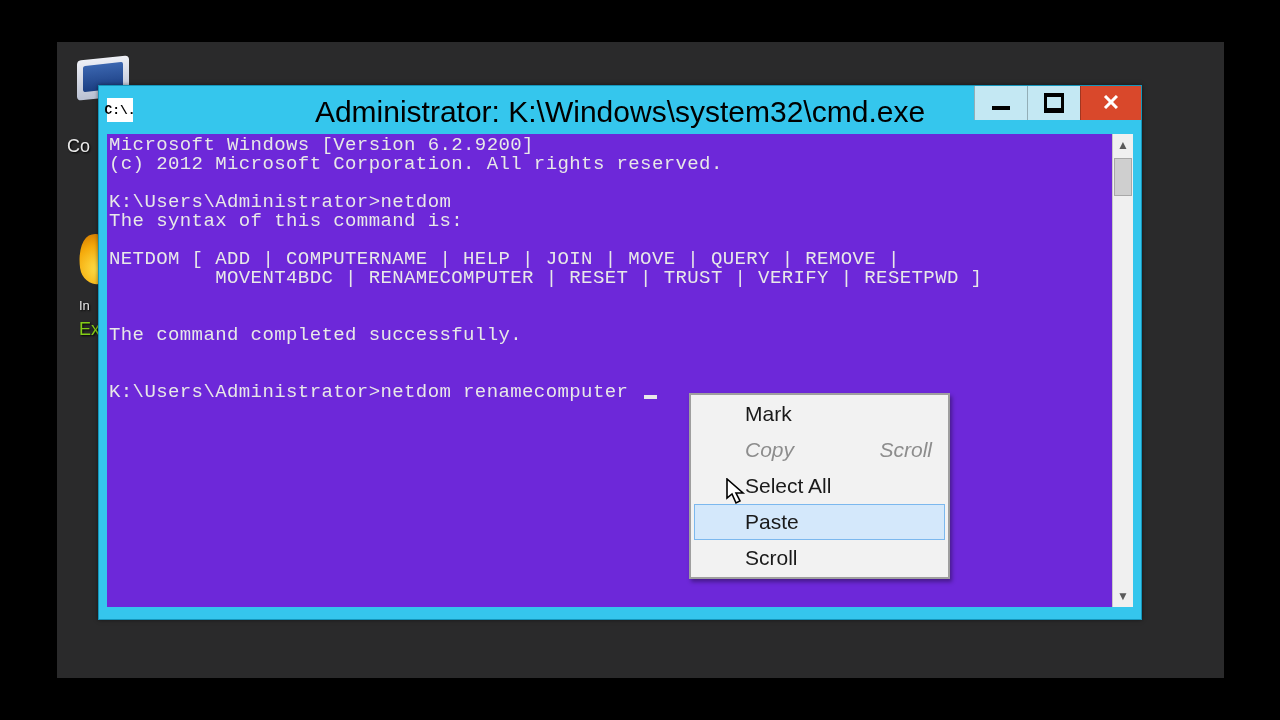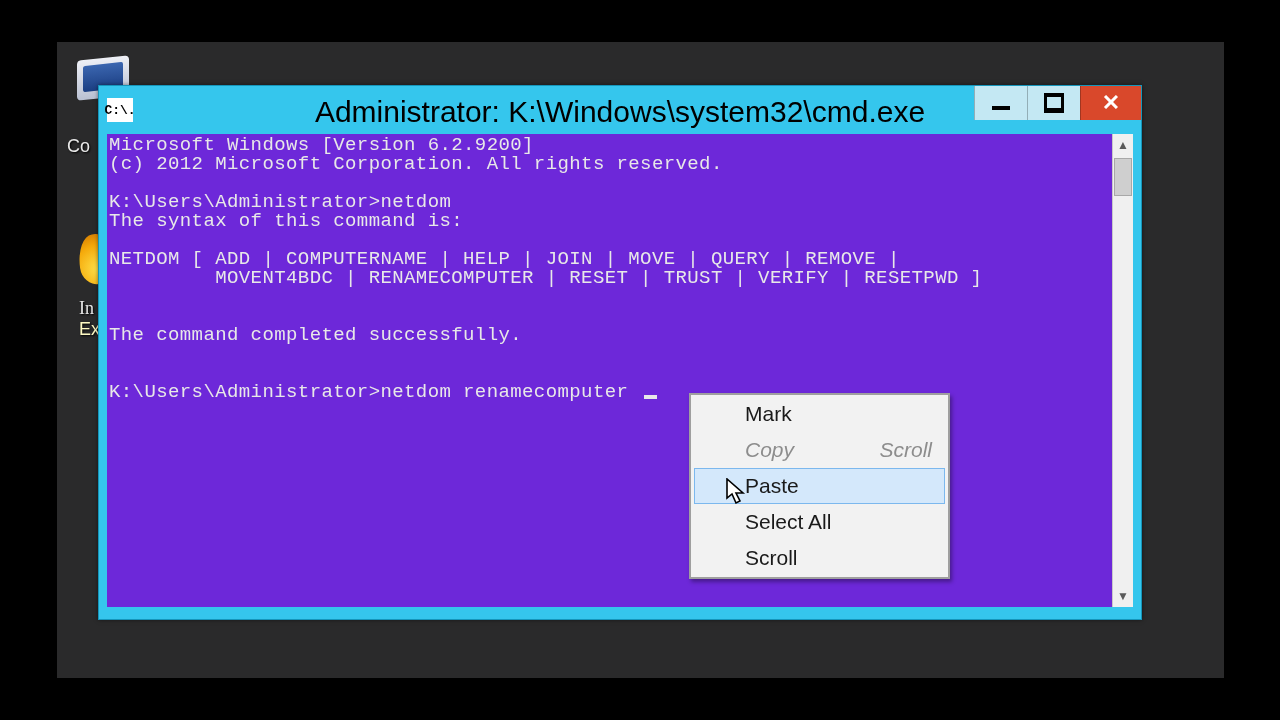--- a/index.html
+++ b/index.html
@@ -58,28 +58,27 @@
     top: 192px;
     width: 36px; height: 50px;
     background: radial-gradient(circle at 50% 70%, #ffe24a 0%, #f5a90a 60%, #d17600 100%);
     border-radius: 50% 50% 50% 50% / 70% 70% 40% 40%;
     transform: rotate(-8deg);
   }
   .desktop-icon-label-2a {
     position: absolute;
     left: 22px; top: 256px;
     color: #e8e8e8;
-    font-size: 18px;
+    font-size: 13px;
     text-shadow: 1px 1px 2px #000;
-    font-family: Liberation Serif, serif;
   }
   .desktop-icon-label-2b {
     position: absolute;
     left: 22px; top: 277px;
-    color: #fef9c3;
+    color: #84cc16;
     font-size: 18px;
     text-shadow: 1px 1px 2px #000;
   }
 
   
   .cmd-window {
     position: absolute;
     left: 41px;
     top: 43px;
     width: 1042px;
@@ -296,25 +295,25 @@
 
   <div class="context-menu" id="ctx" style="left:632px; top:351px;">
     <div class="menu-icon-col"></div>
   <div class="menu-item">
         <span>Mark</span>
       </div>
       <div class="menu-item disabled">
         <span>Copy</span>
         <span class="shortcut">Scroll</span>
       </div>
+      <div class="menu-item">
+        <span>Select All</span>
+      </div>
       <div class="menu-item hover">
         <span>Paste</span>
-      </div>
-      <div class="menu-item">
-        <span>Select All</span>
       </div>
       <div class="menu-item">
         <span>Scroll</span>
       </div>
     </div>
 
   <div class="cursor" style="left:669px; top:436px;">
     <svg viewBox="0 0 20 28">
       <polygon points="1,1 1,20 6,16 10,25 14,23 10,15 17,15" fill="#ffffff" stroke="#000000" stroke-width="1.6"></polygon>
     </svg>

